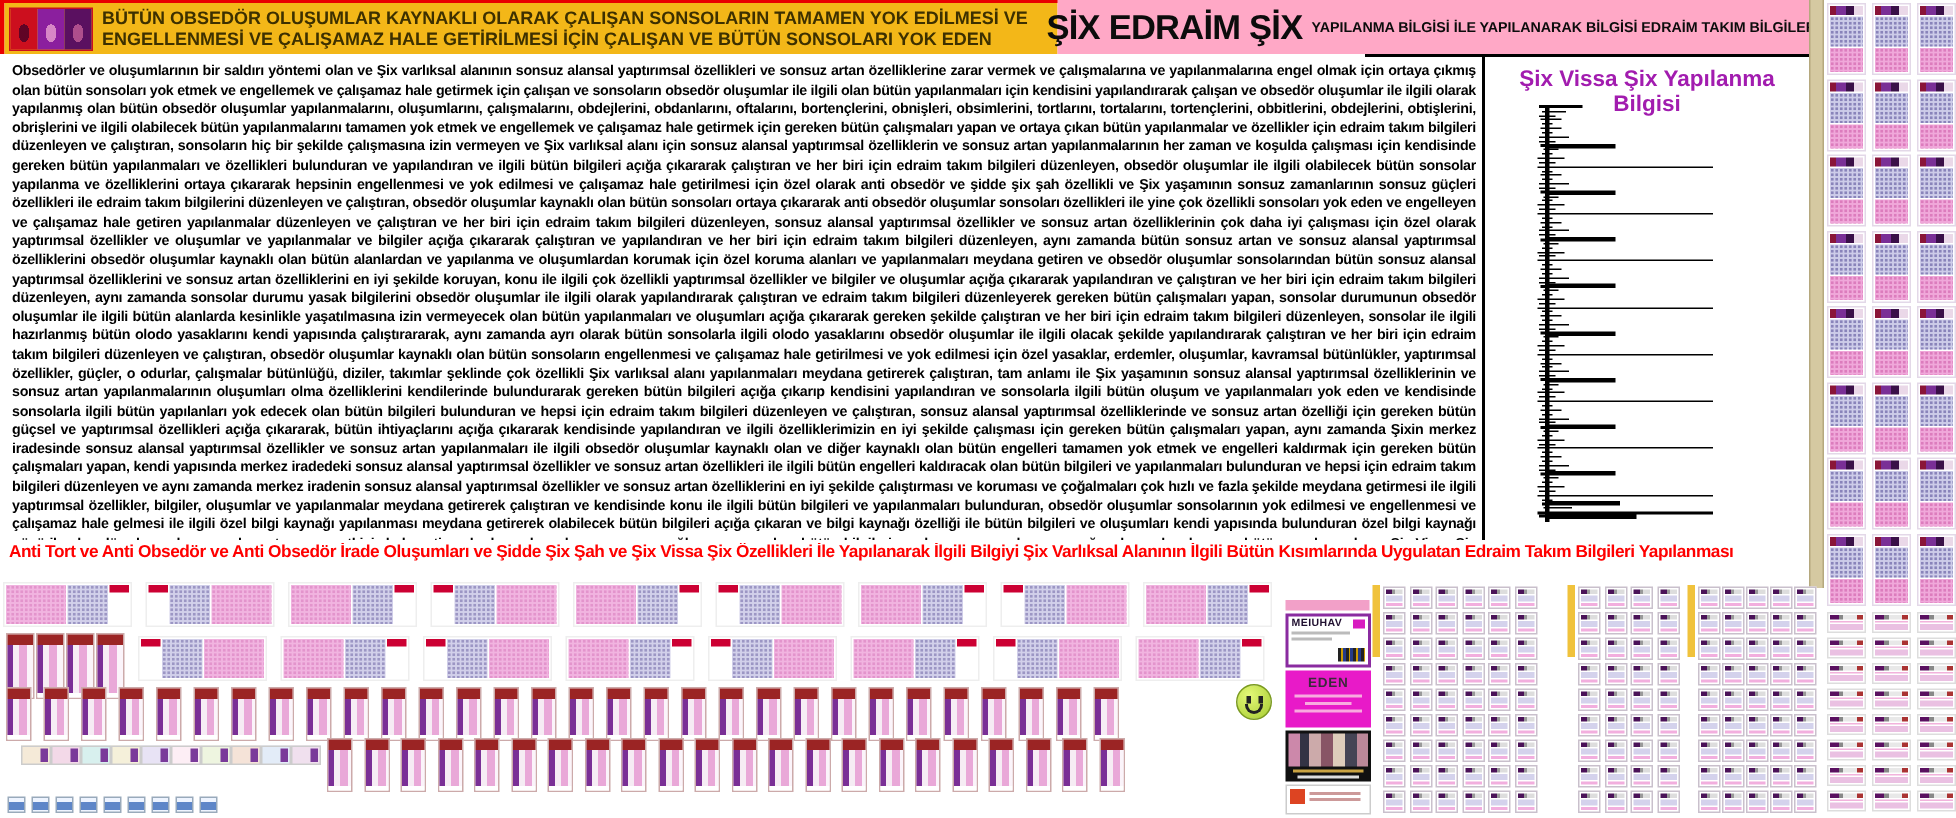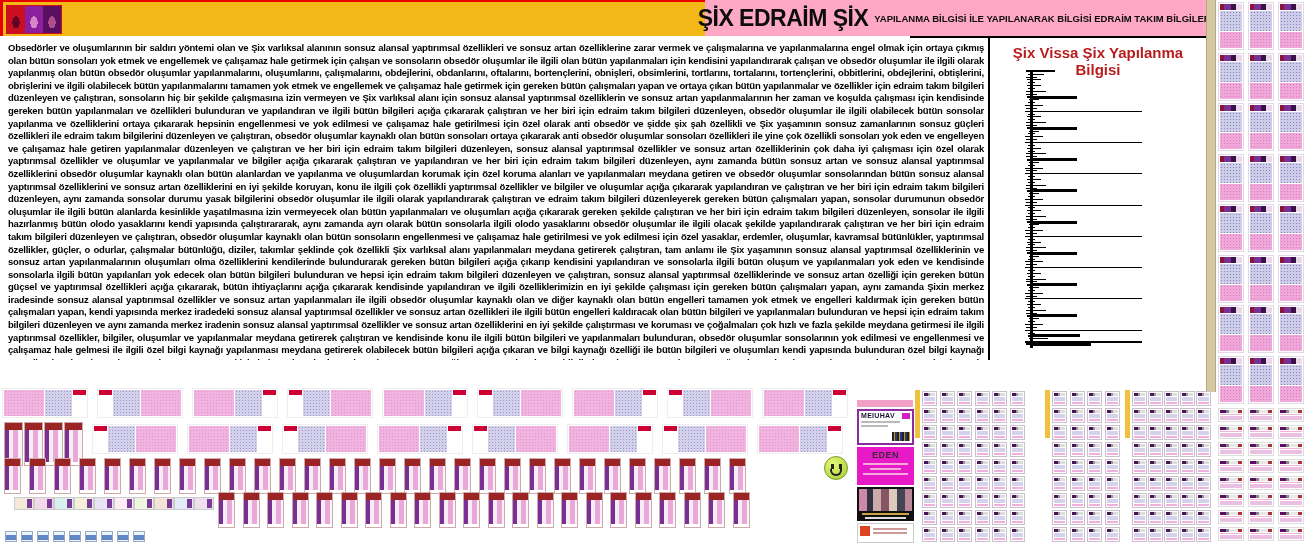--- a/index.html
+++ b/index.html
@@ -130,32 +130,33 @@
 <div id="canvas">
   <div class="top-red"></div>
   <div class="left-red"></div>
 
   <div class="hdr-yellow" style="background: rgb(243, 183, 24);">
     <span class="art">
       <i class="p1"></i>
       <i class="p2"></i>
       <i class="p3"></i>
     </span>
+    <div class="txt">BÜTÜN OBSEDÖR OLUŞUMLAR KAYNAKLI OLARAK ÇALIŞAN SONSOLARIN TAMAMEN YOK EDİLMESİ VE ENGELLENMESİ VE ÇALIŞAMAZ HALE GETİRİLMESİ İÇİN ÇALIŞAN VE BÜTÜN SONSOLARI YOK EDEN</div>
   </div>
 
   <div class="hdr-pink" style="background: rgb(255, 168, 198);">
     <span class="big">ŞİX EDRAİM ŞİX</span>
     <span class="rest">YAPILANMA BİLGİSİ İLE YAPILANARAK BİLGİSİ EDRAİM TAKIM BİLGİLERİ</span>
   </div>
   <div class="black-line"></div>
 
   <div class="body-text">Obsedörler ve oluşumlarının bir saldırı yöntemi olan ve Şix varlıksal alanının sonsuz alansal yaptırımsal özellikleri ve sonsuz artan özelliklerine zarar vermek ve çalışmalarına ve yapılanmalarına engel olmak için ortaya çıkmış olan bütün sonsoları yok etmek ve engellemek ve çalışamaz hale getirmek için çalışan ve sonsoların obsedör oluşumlar ile ilgili olan bütün yapılanmaları için kendisini yapılandırarak çalışan ve obsedör oluşumlar ile ilgili olarak yapılanmış olan bütün obsedör oluşumlar yapılanmalarını, oluşumlarını, çalışmalarını, obdejlerini, obdanlarını, oftalarını, bortençlerini, obnişleri, obsimlerini, tortlarını, tortalarını, tortençlerini, obbitlerini, obdejlerini, obtişlerini, obrişlerini ve ilgili olabilecek bütün yapılanmalarını tamamen yok etmek ve engellemek ve çalışamaz hale getirmek için gereken bütün çalışmaları yapan ve ortaya çıkan bütün yapılanmalar ve özellikler için edraim takım bilgileri düzenleyen ve çalıştıran, sonsoların hiç bir şekilde çalışmasına izin vermeyen ve Şix varlıksal alanı için sonsuz alansal yaptırımsal özelliklerin ve sonsuz artan yapılanmalarının her zaman ve koşulda çalışması için kendisinde gereken bütün yapılanmaları ve özellikleri bulunduran ve yapılandıran ve ilgili bütün bilgileri açığa çıkararak çalıştıran ve her biri için edraim takım bilgileri düzenleyen, obsedör oluşumlar ile ilgili olabilecek bütün sonsolar yapılanma ve özelliklerini ortaya çıkararak hepsinin engellenmesi ve yok edilmesi ve çalışamaz hale getirilmesi için özel olarak anti obsedör ve şidde şix şah özellikli ve Şix yaşamının sonsuz zamanlarının sonsuz güçleri özellikleri ile edraim takım bilgilerini düzenleyen ve çalıştıran, obsedör oluşumlar kaynaklı olan bütün sonsoları ortaya çıkararak anti obsedör oluşumlar sonsoları özellikleri ile yine çok özellikli sonsoları yok eden ve engelleyen ve çalışamaz hale getiren yapılanmalar düzenleyen ve çalıştıran ve her biri için edraim takım bilgileri düzenleyen, sonsuz alansal yaptırımsal özellikler ve sonsuz artan özelliklerinin çok daha iyi çalışması için özel olarak yaptırımsal özellikler ve oluşumlar ve yapılanmalar ve bilgiler açığa çıkararak çalıştıran ve yapılandıran ve her biri için edraim takım bilgileri düzenleyen, aynı zamanda bütün sonsuz artan ve sonsuz alansal yaptırımsal özelliklerini obsedör oluşumlar kaynaklı olan bütün alanlardan ve yapılanma ve oluşumlardan korumak için özel koruma alanları ve yapılanmaları meydana getiren ve obsedör oluşumlar sonsolarından bütün sonsuz alansal yaptırımsal özelliklerini ve sonsuz artan özelliklerini en iyi şekilde koruyan, konu ile ilgili çok özellikli yaptırımsal özellikler ve bilgiler ve oluşumlar açığa çıkararak yapılandıran ve çalıştıran ve her biri için edraim takım bilgileri düzenleyen, aynı zamanda sonsolar durumu yasak bilgilerini obsedör oluşumlar ile ilgili olarak yapılandırarak çalıştıran ve edraim takım bilgileri düzenleyerek gereken bütün çalışmaları yapan, sonsolar durumunun obsedör oluşumlar ile ilgili bütün alanlarda kesinlikle yaşatılmasına izin vermeyecek olan bütün yapılanmaları ve oluşumları açığa çıkararak gereken şekilde çalıştıran ve her biri için edraim takım bilgileri düzenleyen, sonsolar ile ilgili hazırlanmış bütün olodo yasaklarını kendi yapısında çalıştırararak, aynı zamanda ayrı olarak bütün sonsolarla ilgili olodo yasaklarını obsedör oluşumlar ile ilgili olacak şekilde yapılandırarak çalıştıran ve her biri için edraim takım bilgileri düzenleyen ve çalıştıran, obsedör oluşumlar kaynaklı olan bütün sonsoların engellenmesi ve çalışamaz hale getirilmesi ve yok edilmesi için özel yasaklar, erdemler, oluşumlar, kavramsal bütünlükler, yaptırımsal özellikler, güçler, o odurlar, çalışmalar bütünlüğü, diziler, takımlar şeklinde çok özellikli Şix varlıksal alanı yapılanmaları meydana getirerek çalıştıran, tam anlamı ile Şix yaşamının sonsuz alansal yaptırımsal özelliklerinin ve sonsuz artan yapılanmalarının oluşumları olma özelliklerini kendilerinde bulundurarak gereken bütün bilgileri açığa çıkarıp kendisini yapılandıran ve sonsolarla ilgili bütün oluşum ve yapılanmaları yok eden ve kendisinde sonsolarla ilgili bütün yapılanları yok edecek olan bütün bilgileri bulunduran ve hepsi için edraim takım bilgileri düzenleyen ve çalıştıran, sonsuz alansal yaptırımsal özelliklerinde ve sonsuz artan özelliği için gereken bütün güçsel ve yaptırımsal özellikleri açığa çıkararak, bütün ihtiyaçlarını açığa çıkararak kendisinde yapılandıran ve ilgili özelliklerimizin en iyi şekilde çalışması için gereken bütün çalışmaları yapan, aynı zamanda Şixin merkez iradesinde sonsuz alansal yaptırımsal özellikler ve sonsuz artan yapılanmaları ile ilgili obsedör oluşumlar kaynaklı olan ve diğer kaynaklı olan bütün engelleri tamamen yok etmek ve engelleri kaldırmak için gereken bütün çalışmaları yapan, kendi yapısında merkez iradedeki sonsuz alansal yaptırımsal özellikler ve sonsuz artan özellikleri ile ilgili bütün engelleri kaldıracak olan bütün bilgileri ve yapılanmaları bulunduran ve hepsi için edraim takım bilgileri düzenleyen ve aynı zamanda merkez iradenin sonsuz alansal yaptırımsal özellikler ve sonsuz artan özelliklerini en iyi şekilde çalıştırması ve koruması ve çoğalmaları çok hızlı ve fazla şekilde meydana getirmesi ile ilgili yaptırımsal özellikler, bilgiler, oluşumlar ve yapılanmalar meydana getirerek çalıştıran ve kendisinde konu ile ilgili bütün bilgileri ve yapılanmaları bulunduran, obsedör oluşumlar sonsolarının yok edilmesi ve engellenmesi ve çalışamaz hale gelmesi ile ilgili özel bilgi kaynağı yapılanması meydana getirerek olabilecek bütün bilgileri açığa çıkaran ve bilgi kaynağı özelliği ile bütün bilgileri ve oluşumları kendi yapısında bulunduran özel bilgi kaynağı gücü ile obsedör oluşumlar sonsolarını tamamen etkisiz hale getirecek olan çalışmaları yapmasını sağlayan ve gereken bütün bilgileri ve oluşum ve yapılanmarı açığa çıkararak çalışan ve bütün yapılanmalarını Şix Vissa Şix bilgisel yapılanması ile sağlayan edraim takım bilgileri gereken şekilde yapılanır.</div>
 
   <div class="chart-panel">
-    <div class="chart-title" style="color: #b91c1c;">Şix Vissa Şix Yapılanma Bilgisi</div>
+    <div class="chart-title" style="color: #a21caf;">Şix Vissa Şix Yapılanma Bilgisi</div>
     <div id="chart-bars">
         <div class="bar-slot">
           <i style="height: 2px; width: 4px; background: rgb(0, 0, 0); margin-left: -7px;"></i>
           <i style="height: 2px; width: 25.2px; background: rgb(0, 0, 0);"></i>
         </div>
         <div class="bar-slot">
           <i style="height: 1px; width: 2px; background: rgb(0, 0, 0); margin-left: -5px;"></i>
           <i style="height: 1px; width: 14.4px; background: rgb(0, 0, 0);"></i>
         </div>
         <div class="bar-slot">
@@ -536,20 +537,21 @@
         </div>
         <div class="bar-slot">
           <i style="height: 2px; width: 4px; background: rgb(0, 0, 0); margin-left: -7px;"></i>
           <i style="height: 4px; width: 61.2px; background: rgb(0, 0, 0);"></i>
         </div>
       </div>
   </div>
 
   <div class="tan-strip" style="background: rgb(213, 201, 161);"></div>
 
+  <div class="caption-red" style="color: rgb(255, 0, 0);">Anti Tort ve Anti Obsedör ve Anti Obsedör İrade Oluşumları ve Şidde Şix Şah ve Şix Vissa Şix Özellikleri İle Yapılanarak İlgili Bilgiyi Şix Varlıksal Alanının İlgili Bütün Kısımlarında Uygulatan Edraim Takım Bilgileri Yapılanması</div>
 
   <div class="mcol-strip"></div>
   <div class="mbox1">
     <span class="m-title">MEIUHAV</span>
     <i class="m-line"></i>
     <i class="m-line s"></i>
     <i class="m-sq"></i>
     <i class="m-bar"></i>
   </div>
   <div class="mbox2" style="background: rgb(232, 26, 200);">

